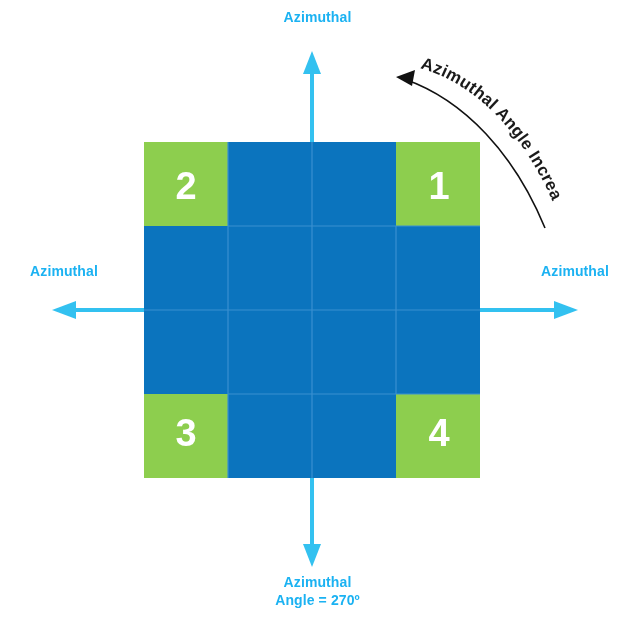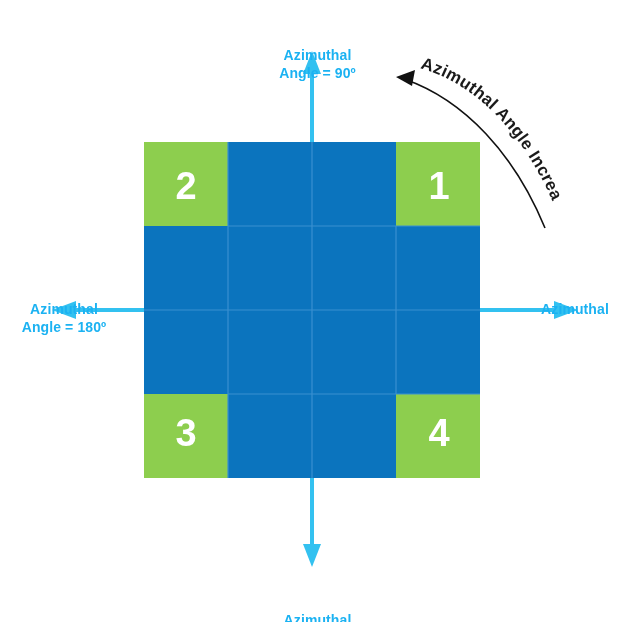--- a/index.html
+++ b/index.html
@@ -36,21 +36,20 @@
   .axis-label {
     position: absolute;
     color: #1BB2F2;
     font-family: "Liberation Sans", sans-serif;
     font-size: 14px;
     font-weight: bold;
     line-height: 18px;
     text-align: center;
     white-space: nowrap;
     letter-spacing: 0.1px;
-    margin-top: 38px;
   }
   .axis-label .line2 { display: block; }
 
   #label-90 {
     left: 0; right: 0;
     top: 8px;
     text-align: center;
   }
   #label-270 {
     left: 0; right: 0;
@@ -154,34 +153,33 @@
       <polygon points="396,77 415,70 412,86" fill="#111111"></polygon>
     </g>
 
     <text id="curve-text">
       <textPath href="#curve-text-path" startOffset="2">Azimuthal Angle Increase</textPath>
     </text>
   </svg>
 
   <div class="axis-label" id="label-90">
     <span>Azimuthal</span>
-    <span class="line2">Angle = 90º</span>
   </div>
 
   <div class="axis-label" id="label-180">
     <span>Azimuthal</span>
-    <span class="line2">Angle = 180º</span>
   </div>
 
   <div class="axis-label" id="label-0">
     <span>Azimuthal</span>
   </div>
 
   <div class="axis-label" id="label-270">
     <span>Azimuthal</span>
+    <span class="line2">Angle = 270º</span>
   </div>
 
   <div class="quad-num" id="quad-1">1</div>
   <div class="quad-num" id="quad-2">2</div>
   <div class="quad-num" id="quad-3">3</div>
   <div class="quad-num" id="quad-4">4</div>
 
 </div>
 
 </body></html>

